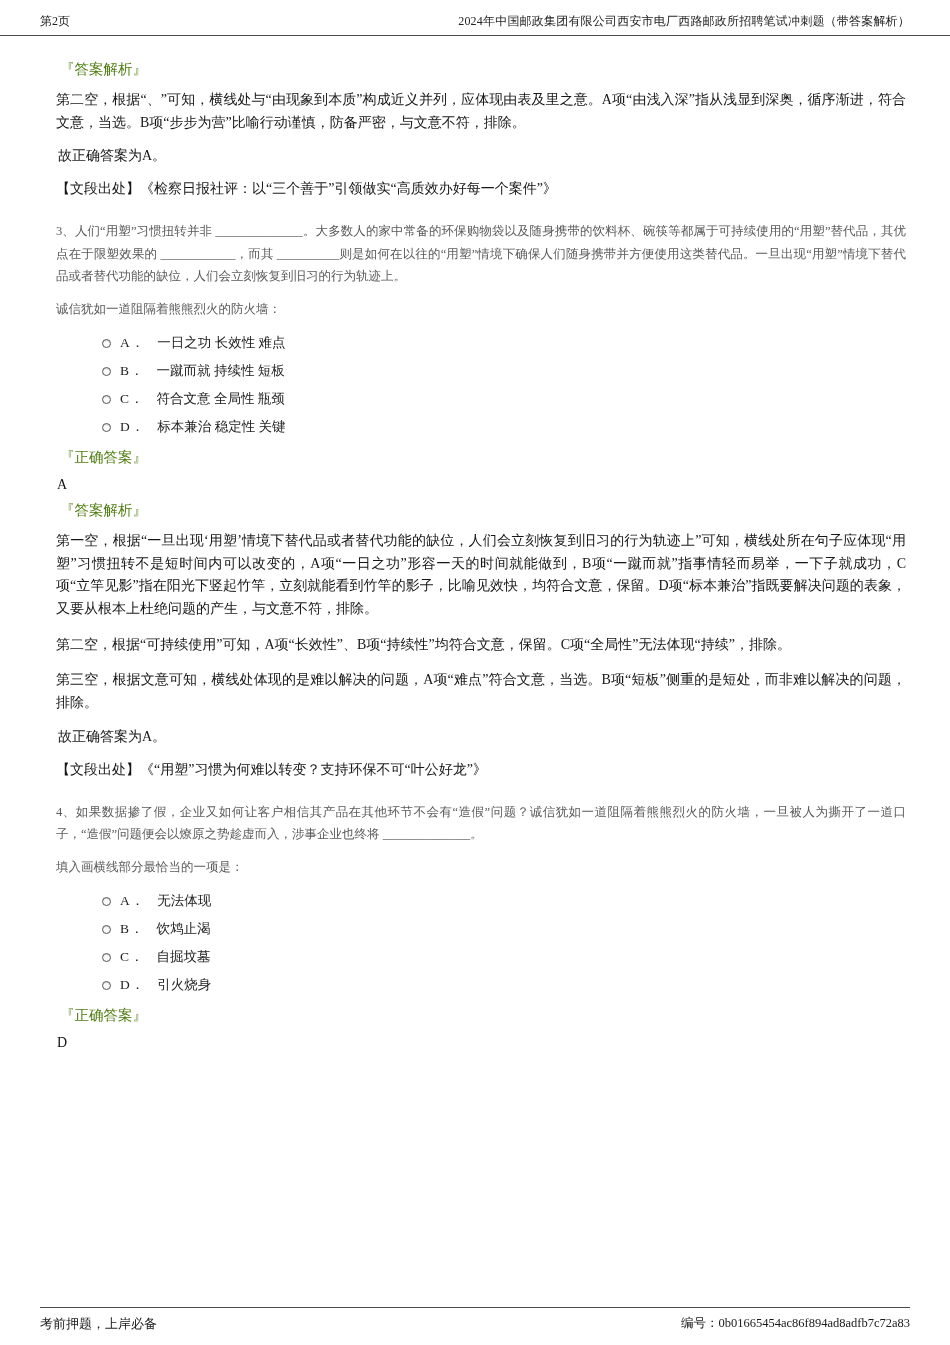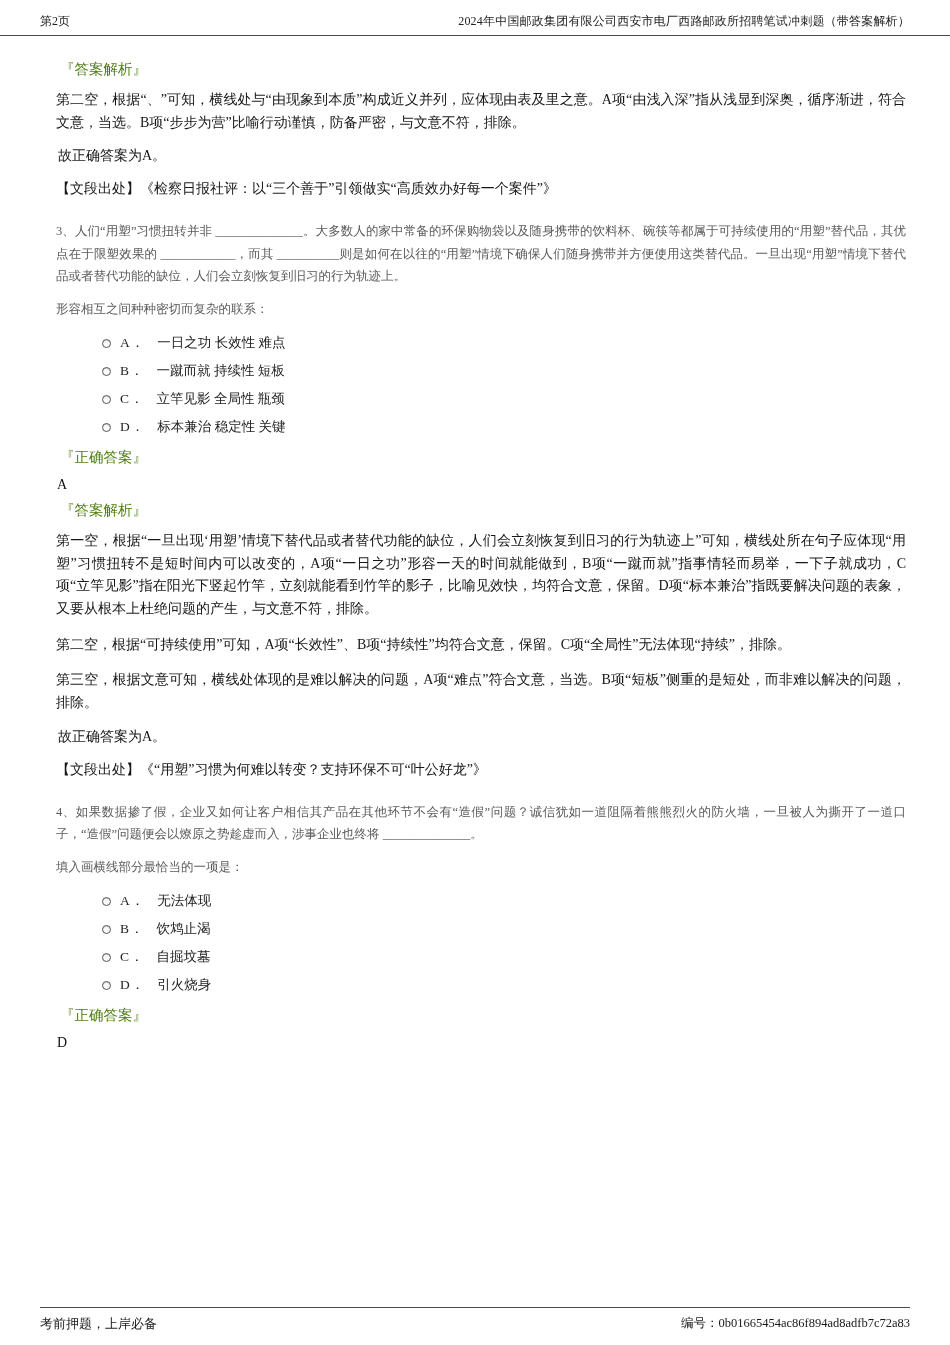--- a/index.html
+++ b/index.html
@@ -58,37 +58,37 @@
   </div>
 
   <div class="content">
 
     <div class="h-bracket">『答案解析』</div>
     <p class="analysis">第二空，根据“、”可知，横线处与“由现象到本质”构成近义并列，应体现由表及里之意。A项“由浅入深”指从浅显到深奥，循序渐进，符合文意，当选。B项“步步为营”比喻行动谨慎，防备严密，与文意不符，排除。</p>
     <p class="concl">故正确答案为A。</p>
     <p class="source">【文段出处】《检察日报社评：以“三个善于”引领做实“高质效办好每一个案件”》</p>
 
     <p class="stem">3、人们“用塑”习惯扭转并非 ______________。大多数人的家中常备的环保购物袋以及随身携带的饮料杯、碗筷等都属于可持续使用的“用塑”替代品，其优点在于限塑效果的 ____________，而其 __________则是如何在以往的“用塑”情境下确保人们随身携带并方便使用这类替代品。一旦出现“用塑”情境下替代品或者替代功能的缺位，人们会立刻恢复到旧习的行为轨迹上。</p>
-    <p class="prompt">形容相互之间种种密切而复杂的联系：</p>
+    <p class="prompt">诚信犹如一道阻隔着熊熊烈火的防火墙：</p>
 
     <div class="options">
       <div class="option">
         <span class="radio"></span>
         <span class="opt-label">A．</span>
         <span class="opt-text">一日之功 长效性 难点</span>
       </div>
       <div class="option">
         <span class="radio"></span>
         <span class="opt-label">B．</span>
         <span class="opt-text">一蹴而就 持续性 短板</span>
       </div>
       <div class="option">
         <span class="radio"></span>
         <span class="opt-label">C．</span>
-        <span class="opt-text">立竿见影 全局性 瓶颈</span>
+        <span class="opt-text">符合文意 全局性 瓶颈</span>
       </div>
       <div class="option">
         <span class="radio"></span>
         <span class="opt-label">D．</span>
         <span class="opt-text">标本兼治 稳定性 关键</span>
       </div>
     </div>
 
     <div class="h-bracket">『正确答案』</div>
     <div class="answer-letter">A</div>

